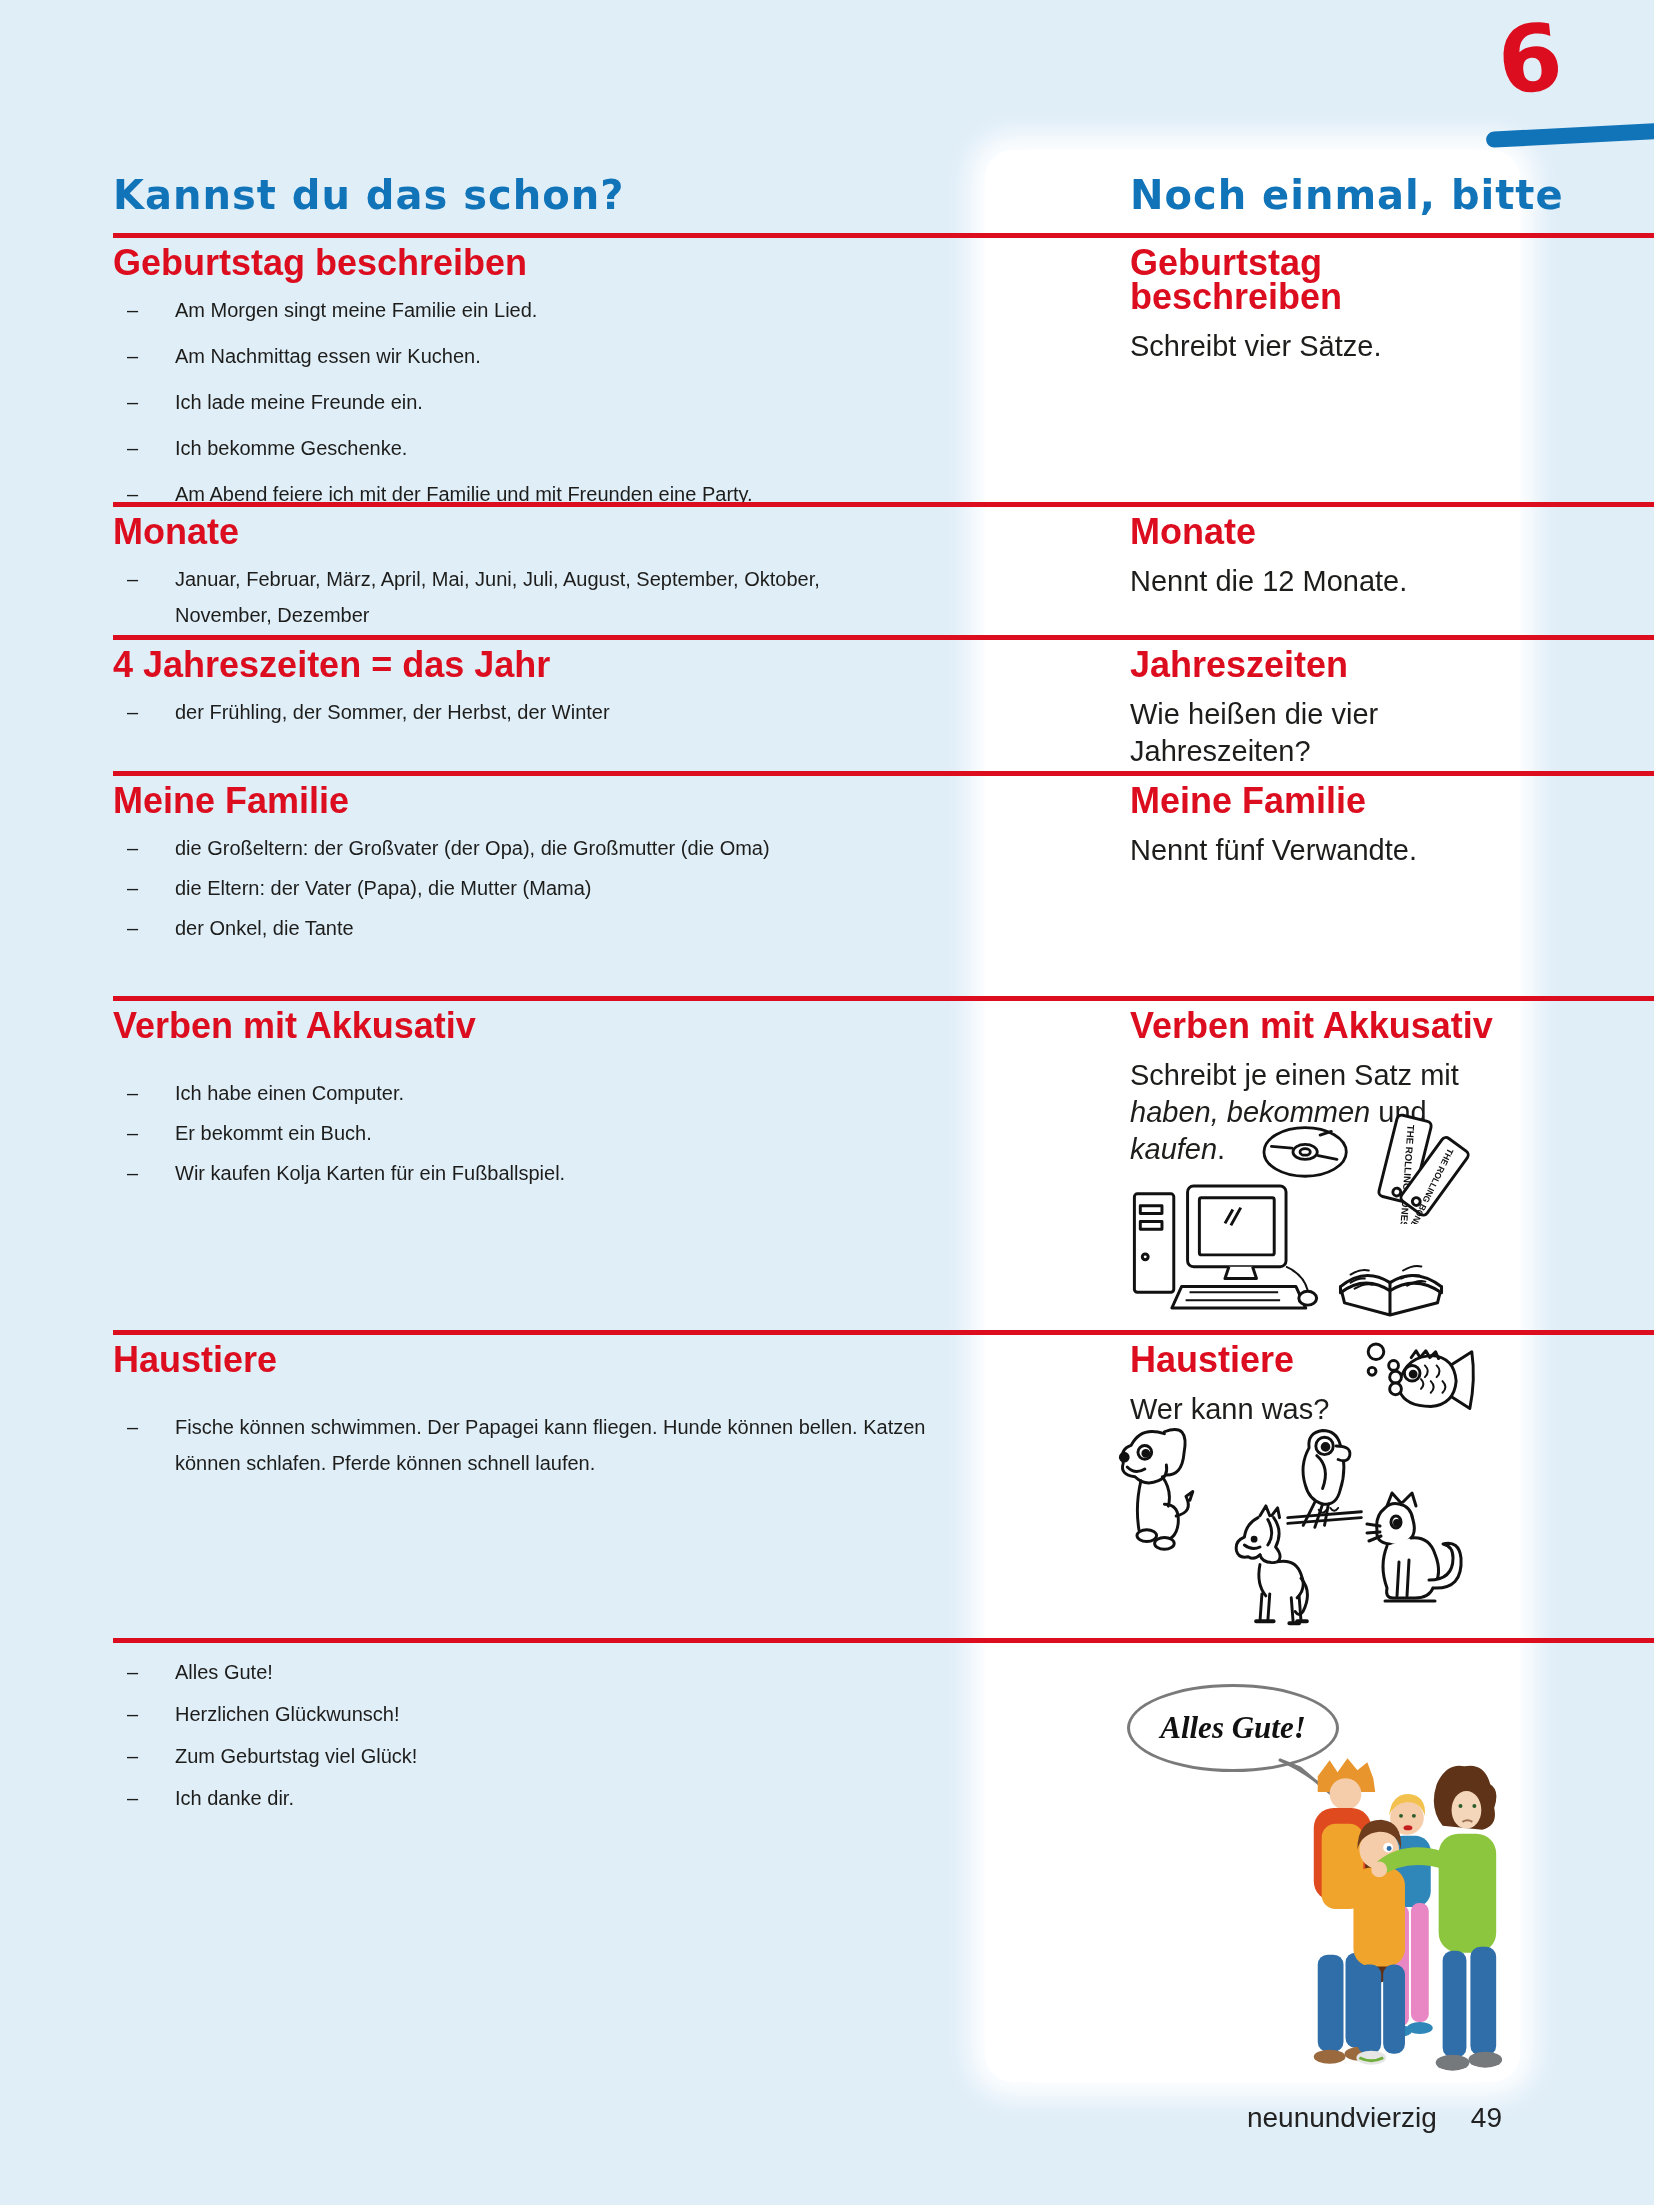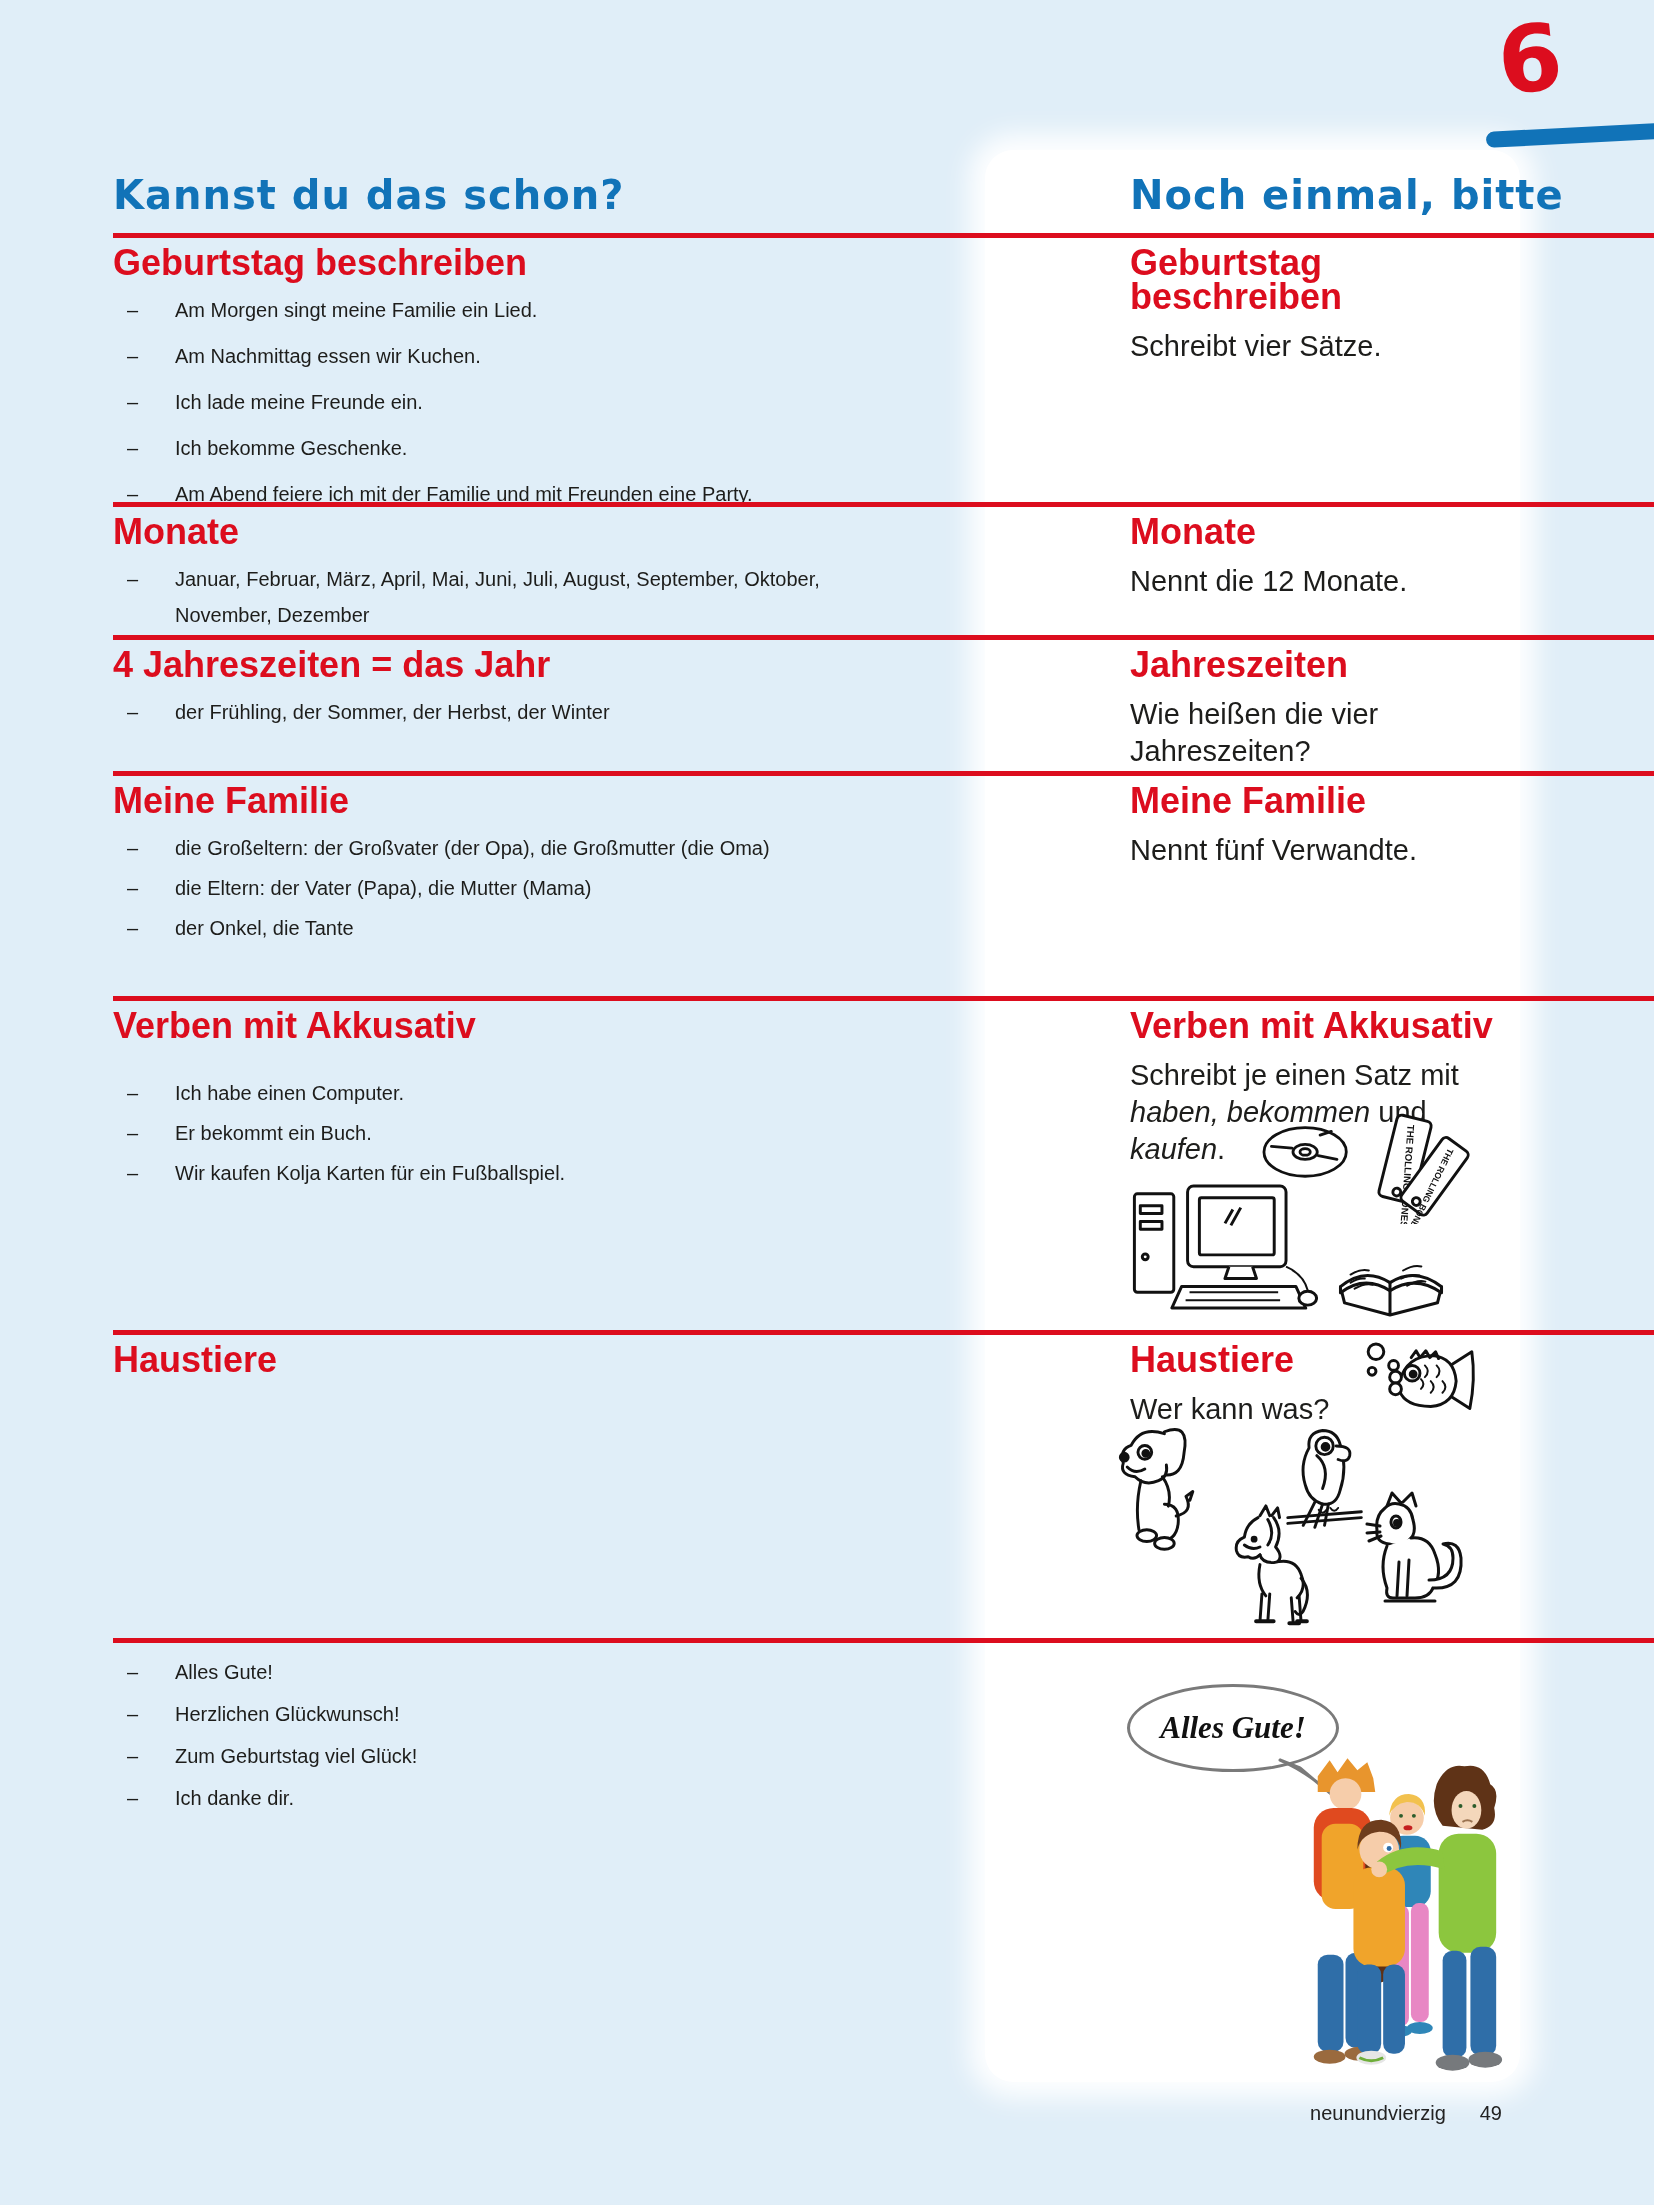--- a/index.html
+++ b/index.html
@@ -66,21 +66,21 @@
     background:#fff;z-index:2;
     display:flex;align-items:center;justify-content:center;
     font-family:"Liberation Serif",serif;font-style:italic;font-weight:bold;
     font-size:31px;color:#111;
   }
   #bubble-tail{position:absolute;left:1278px;top:1758px;z-index:2;}
   
   #footer{
     position:absolute;top:2102px;right:152px;
     display:flex;gap:34px;align-items:baseline;
-    font-size:20px;color:#222;
+    font-size:28px;color:#222;
   }
   .art{position:absolute;z-index:2;}
   svg text{font-family:"Liberation Sans",sans-serif;}
 </style>
 </head>
 <body>
 
 <div id="page">
 
   <div id="panel"></div>
@@ -188,20 +188,21 @@
   </svg>
   <svg class="art" style="left:1330px;top:1222px" width="122" height="96" viewBox="0 0 120 95" fill="none" stroke="#111" stroke-width="3" stroke-linejoin="round" stroke-linecap="round">
     <path d="M10,64 L14,80 L59,92 L106,80 L110,64" fill="#fff"></path>
     <path d="M10,64 Q34,44 59,60 Q84,44 110,64 L110,70 Q84,52 59,68 Q34,52 10,70 Z" fill="#fff"></path>
     <path d="M59,60 L59,90"></path>
     <path d="M20,60 q8,-5 14,-4 M20,52 q10,-6 18,-4 M24,66 q10,-6 18,-4 M70,56 q10,-5 18,-3 M72,48 q10,-6 18,-4 M76,63 q10,-6 18,-4" stroke-width="2"></path>
   </svg>
 
   <div class="lsec" style="top:1343px">
     <p class="sec-title">Haustiere</p>
+    <p class="li gap-top" style="width:770px">Fische können schwimmen. Der Papagei kann fliegen. Hunde können bellen. Katzen können schlafen. Pferde können schnell laufen.</p>
   </div>
   <div class="rsec" style="top:1343px">
     <p class="sec-title">Haustiere</p>
     <p class="task">Wer kann was?</p>
   </div>
 
   <svg class="art" style="left:1360px;top:1340px" width="118" height="88" viewBox="0 0 120 90" fill="none" stroke="#111" stroke-width="3" stroke-linecap="round" stroke-linejoin="round">
     <circle cx="16" cy="12" r="8"></circle>
       <circle cx="34" cy="26" r="5"></circle>
       <circle cx="12" cy="32" r="4"></circle>

